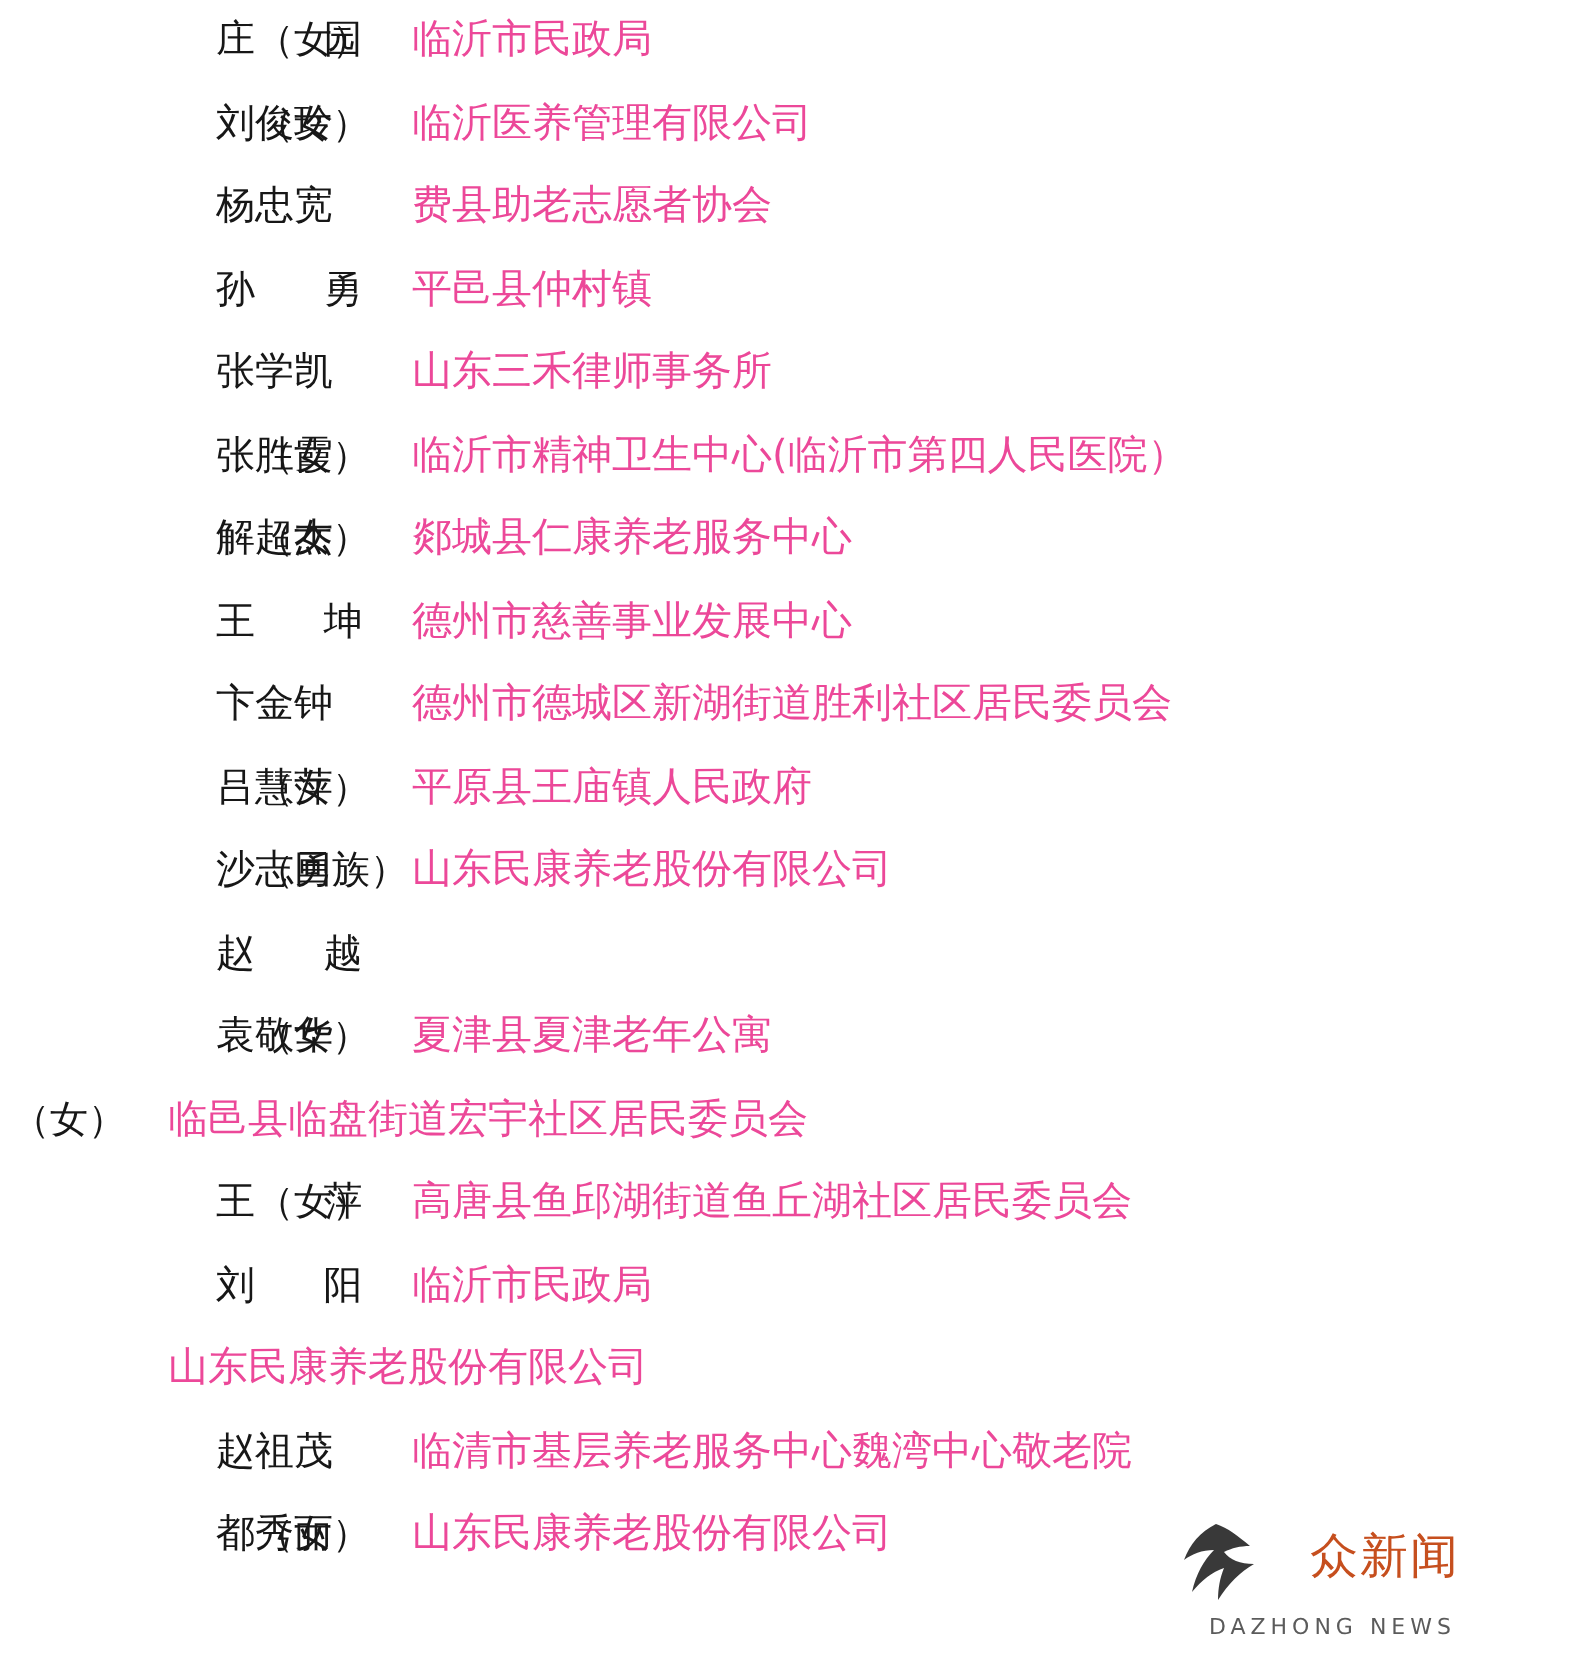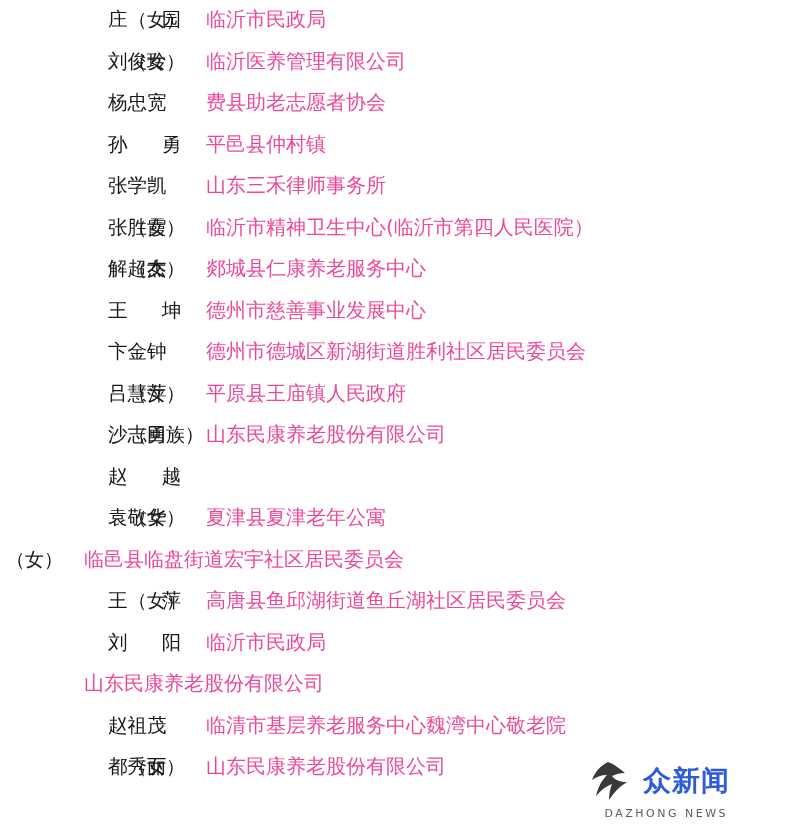--- a/index.html
+++ b/index.html
@@ -63,23 +63,23 @@
     right: 8px;
     bottom: 6px;
     width: 150px;
     height: 62px;
     pointer-events: none;
   }
   .wm-text {
     position: absolute;
     right: 6px;
     top: 2px;
-    font-size: 28px;
-    font-weight: 700;
-    color: #1d4ed8;
+    font-size: 24px;
+    font-weight: 400;
+    color: #c2410c;
     letter-spacing: 1px;
     white-space: nowrap;
     opacity: 0.92;
   }
   .wm-sub {
     position: absolute;
     right: 8px;
     bottom: 2px;
     font-size: 11px;
     letter-spacing: 2.5px;

